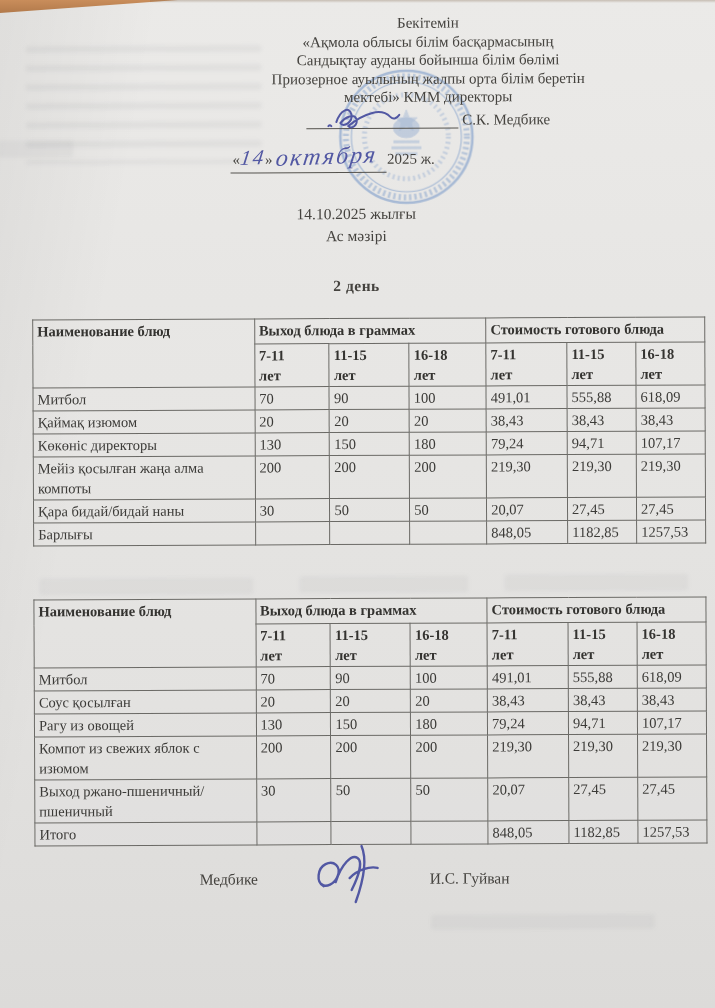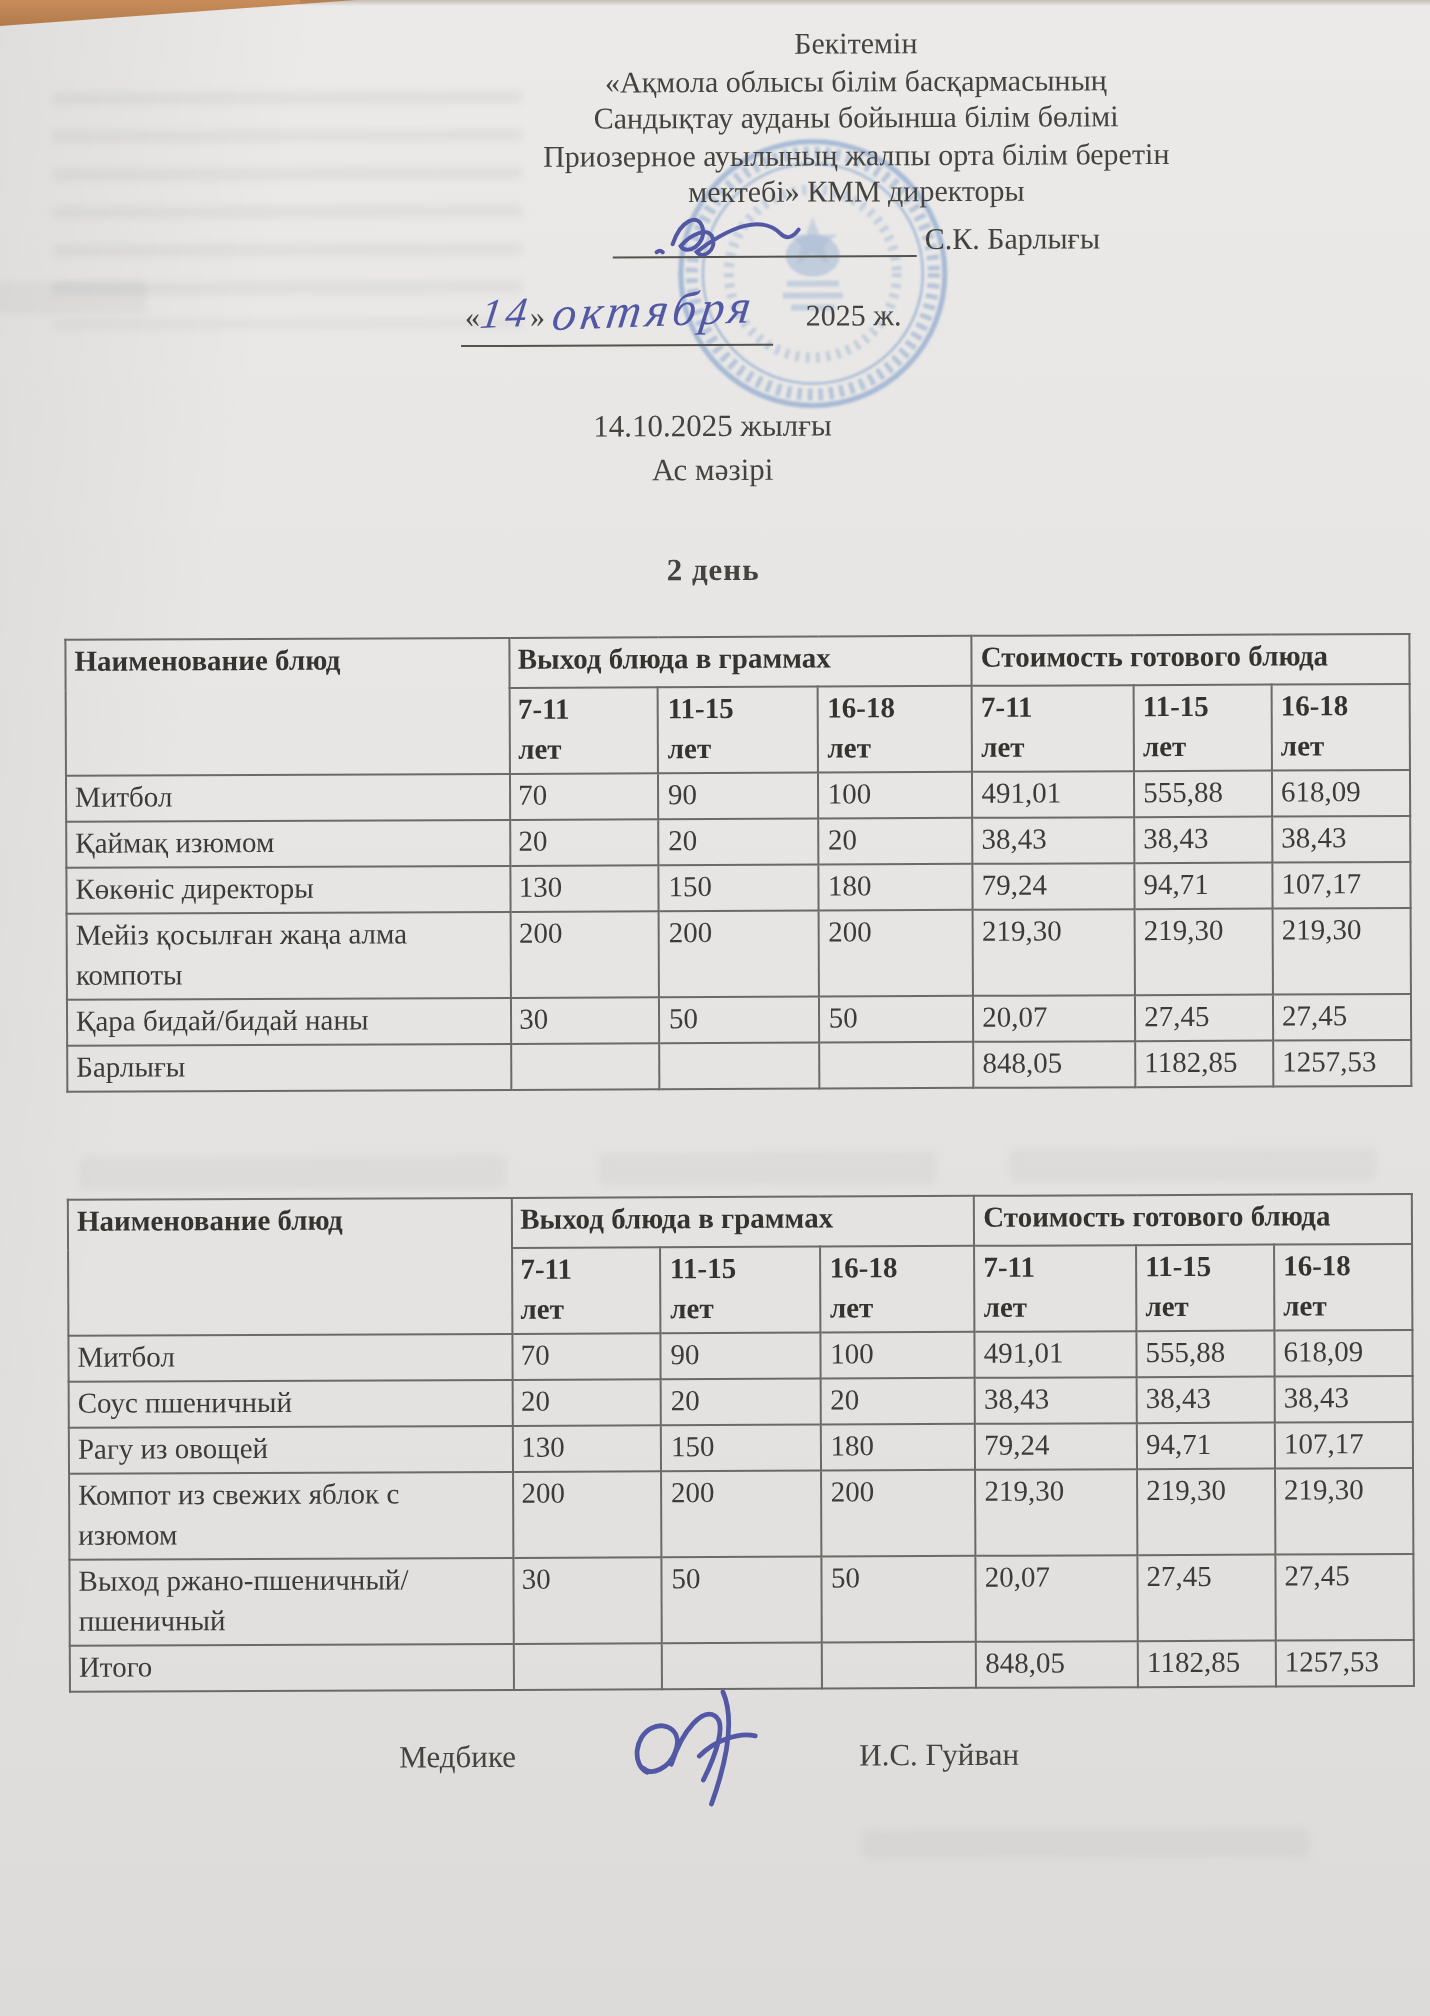--- a/index.html
+++ b/index.html
@@ -35,21 +35,21 @@
   .sig-line{margin-top:3px;height:26px;}
   .sig-underline{display:inline-block;width:152px;height:18px;border-bottom:1.4px solid #55534e;
     position:relative;vertical-align:-4px;}
   .sig-underline svg{position:absolute;left:18px;bottom:-6px;}
   .pen-stroke{stroke:var(--pen);fill:none;stroke-linecap:round;}
   .date-line{margin-top:10px;text-align:left;padding-left:112px;font-size:15px;height:34px;}
   .date-underline{display:inline-block;border-bottom:1.4px solid #55534e;padding:0 10px 3px 2px;}
   .hand{font-style:italic;color:var(--pen);font-size:24px;letter-spacing:2px;
     display:inline-block;transform:skew(-10deg) rotate(-2deg);line-height:20px;}
   .hand-day{font-size:21px;}
-  .year-suffix{margin-left:16px;}
+  .year-suffix{margin-left:0;}
 
   
   .title-block{position:absolute;top:203px;left:0;width:715px;text-align:center;
     font-size:15.5px;line-height:22px;}
   .day-label{position:absolute;top:277px;left:0;width:715px;text-align:center;
     font-size:15.5px;font-weight:bold;letter-spacing:.5px;}
 
   
   table.menu{position:absolute;left:33px;width:673px;border-collapse:collapse;
     font-size:14.5px;color:#3c3b38;background:rgba(255,255,255,.06);}
@@ -99,21 +99,21 @@
       <div>«Ақмола облысы білім басқармасының</div>
       <div>Сандықтау ауданы бойынша білім бөлімі</div>
       <div>Приозерное ауылының жалпы орта білім беретін</div>
       <div>мектебі»  КММ директоры</div>
       <div class="sig-line">
         <span class="sig-underline">
           <svg width="92" height="34" viewBox="0 0 92 34">
             <path class="pen-stroke" stroke-width="2" d="M4,26 c1,-1 2,-1 3,0 M12,22 c4,-12 13,-16 15,-8 c2,8 -8,14 -11,9 c5,-6 14,-10 16,-4 c2,6 -5,11 -8,7 c6,-5 16,-11 24,-13 c8,-2 14,0 18,4 c3,3 6,2 9,-2"></path>
           </svg>
         </span>
-        <span>С.К. Барлығы</span>
+        <span>С.К. Медбике</span>
       </div>
       <div class="date-line">
         <span class="date-underline"><span>«</span><span class="hand hand-day">14</span><span>»</span> <span class="hand">октября</span></span><span class="year-suffix">2025 ж.</span>
       </div>
     </div>
 
     <div class="title-block">
       <div>14.10.2025 жылғы</div>
       <div>Ас мәзірі</div>
     </div>
@@ -243,21 +243,21 @@
           <tr>
             <td>Митбол</td>
             <td>70</td>
             <td>90</td>
             <td>100</td>
             <td>491,01</td>
             <td>555,88</td>
             <td>618,09</td>
           </tr>
           <tr>
-            <td>Соус пшеничный</td>
+            <td>Соус қосылған</td>
             <td>20</td>
             <td>20</td>
             <td>20</td>
             <td>38,43</td>
             <td>38,43</td>
             <td>38,43</td>
           </tr>
           <tr>
             <td>Рагу из овощей</td>
             <td>130</td>

